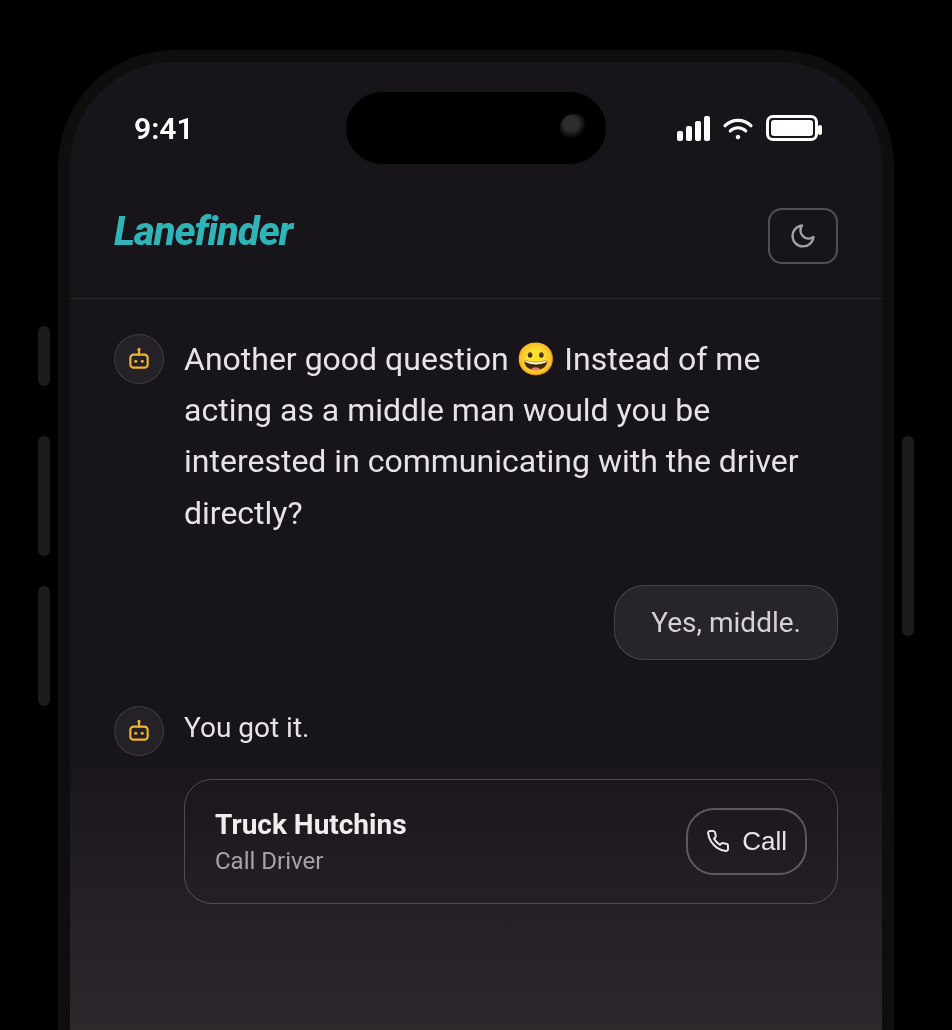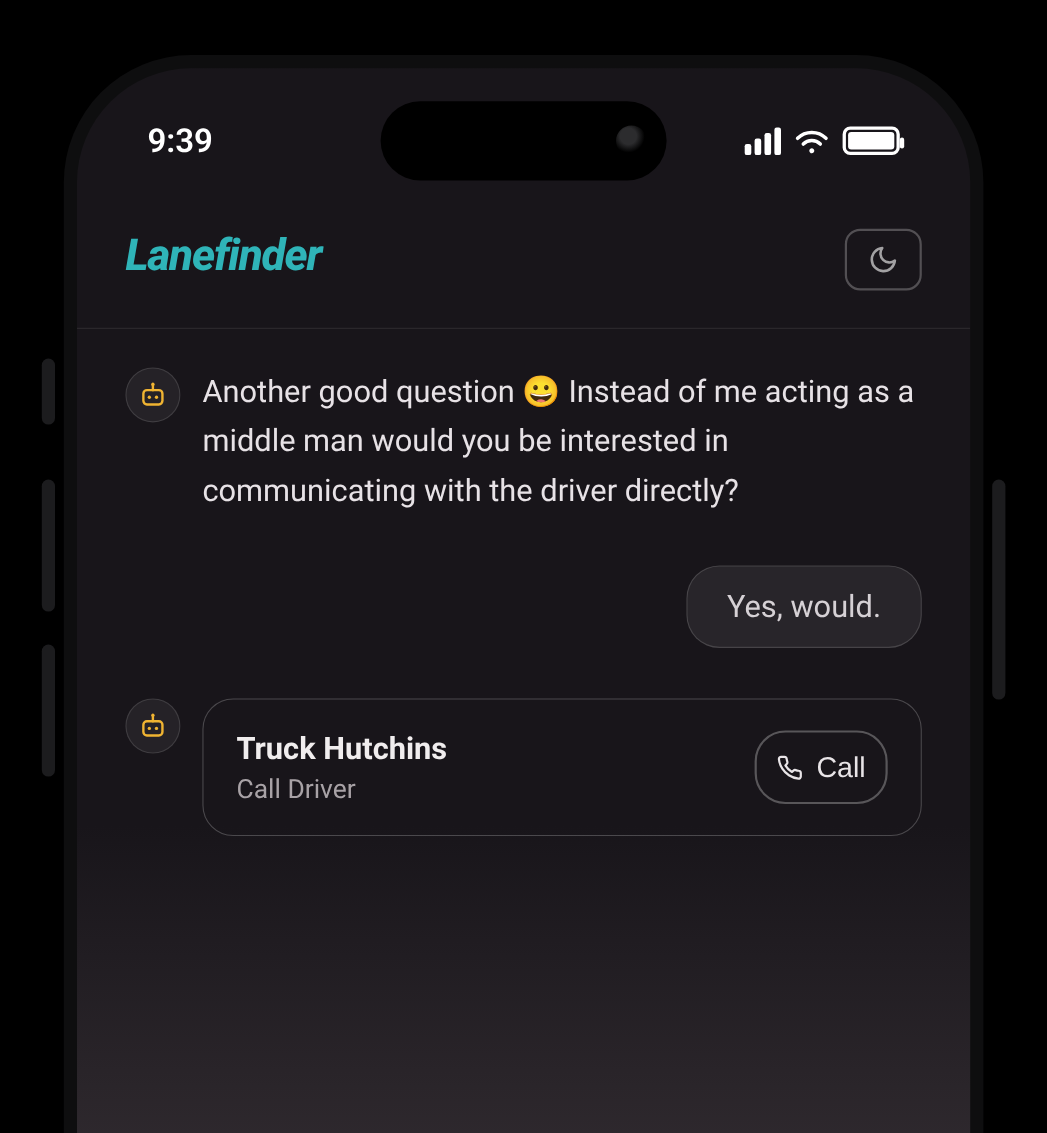--- a/index.html
+++ b/index.html
@@ -154,21 +154,21 @@
   .bot-avatar {
     width: 50px; height: 50px;
     border-radius: 50%;
     background: rgba(255,255,255,0.06);
     border: 1px solid rgba(255,255,255,0.12);
     display: flex; align-items: center; justify-content: center;
     color: #f0b432;
     flex-shrink: 0;
   }
   .bot-msg {
-    font-size: 28px;
+    font-size: 32px;
     line-height: 1.6;
     color: #e7e2e6;
   }
 
   .user-row { display:flex; justify-content:flex-end; margin-bottom: 46px; }
   .user-bubble {
     background: rgba(255,255,255,0.07);
     border: 1px solid rgba(255,255,255,0.15);
     border-radius: 30px;
     padding: 20px 36px;
@@ -210,21 +210,21 @@
   <div class="side-btn left sb2"></div>
   <div class="side-btn left sb3"></div>
   <div class="side-btn right sb4"></div>
 
   <div class="phone-inner">
     <div class="screen">
 
       <div class="island"></div>
 
       <div class="statusbar">
-        <span>9:39</span>
+        <span>9:41</span>
         <div class="status-icons">
           <div class="signal">
             <span></span>
               <span></span>
               <span></span>
               <span></span>
           </div>
           <svg width="32" height="24" viewBox="0 0 24 18" fill="none">
             <path d="M12 17.5c.9 0 1.7-.8 1.7-1.7S12.9 14 12 14s-1.7.8-1.7 1.7.8 1.8 1.7 1.8Z" fill="#fff"></path>
             <path d="M6.2 11.2a8.2 8.2 0 0 1 11.6 0" stroke="#fff" stroke-width="2.4" stroke-linecap="round"></path>
@@ -254,34 +254,35 @@
               <path d="M12 4v4" stroke="currentColor" stroke-width="2" stroke-linecap="round"></path>
               <circle cx="12" cy="3" r="1.4" fill="currentColor"></circle>
               <circle cx="9" cy="14" r="1.4" fill="currentColor"></circle>
               <circle cx="15" cy="14" r="1.4" fill="currentColor"></circle>
             </svg>
           </div>
           <div class="bot-msg">Another good question 😀 Instead of me acting as a middle man would you be interested in communicating with the driver directly?</div>
         </div>
 
         <div class="user-row">
-          <div class="user-bubble">Yes, would.</div>
+          <div class="user-bubble">Yes, middle.</div>
         </div>
 
         <div class="bot-row">
           <div class="bot-avatar">
             <svg width="26" height="26" viewBox="0 0 24 24" fill="none">
               <rect x="4" y="8" width="16" height="12" rx="3" stroke="currentColor" stroke-width="2"></rect>
               <path d="M12 4v4" stroke="currentColor" stroke-width="2" stroke-linecap="round"></path>
               <circle cx="12" cy="3" r="1.4" fill="currentColor"></circle>
               <circle cx="9" cy="14" r="1.4" fill="currentColor"></circle>
               <circle cx="15" cy="14" r="1.4" fill="currentColor"></circle>
             </svg>
           </div>
           <div class="bot-col">
+            <div class="bot-msg short">You got it.</div>
 
             <div class="contact-card">
               <div class="contact-info">
                 <div class="name">Truck Hutchins</div>
                 <div class="role">Call Driver</div>
               </div>
               <button class="call-btn">
                 <svg width="24" height="24" viewBox="0 0 24 24" fill="none">
                   <path d="M22 16.9v3a2 2 0 0 1-2.2 2 19.8 19.8 0 0 1-8.6-3.1 19.5 19.5 0 0 1-6-6A19.8 19.8 0 0 1 2.1 4.2 2 2 0 0 1 4.1 2h3a2 2 0 0 1 2 1.7c.1.9.3 1.8.6 2.7a2 2 0 0 1-.5 2.1L8 9.8a16 16 0 0 0 6 6l1.3-1.2a2 2 0 0 1 2.1-.5c.9.3 1.8.5 2.7.6a2 2 0 0 1 1.9 2.2Z" stroke="currentColor" stroke-width="2" stroke-linecap="round" stroke-linejoin="round"></path>
                 </svg>

